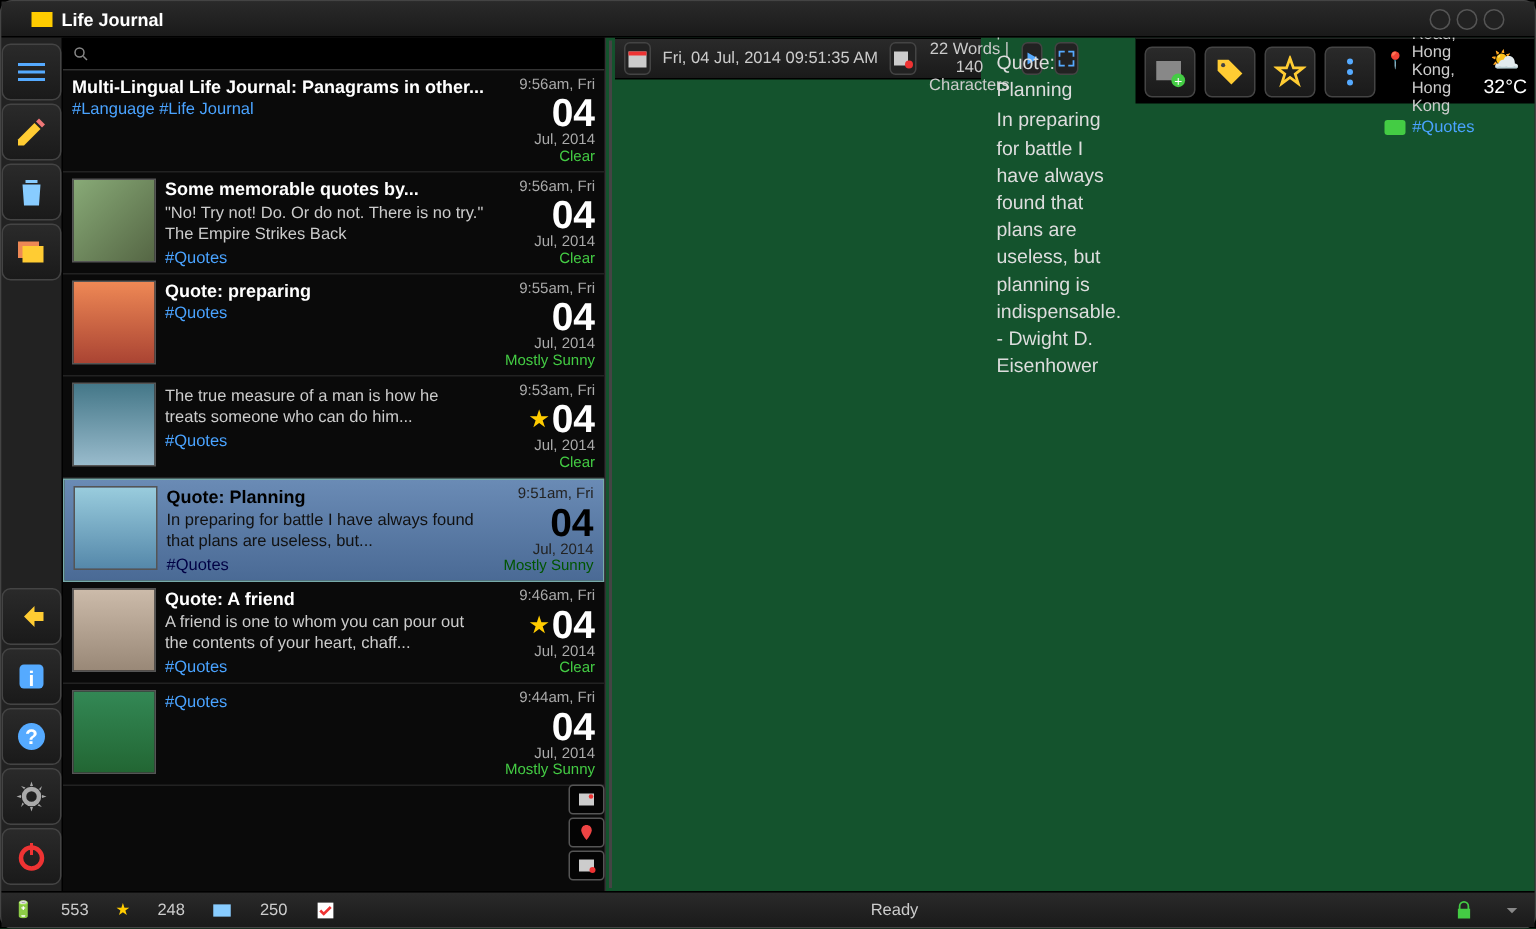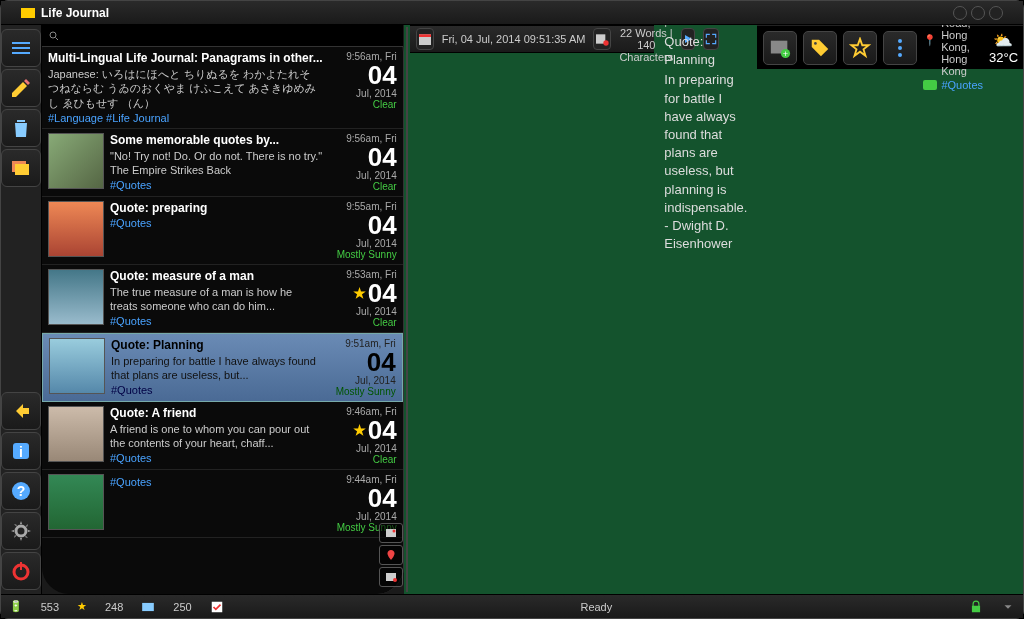--- a/index.html
+++ b/index.html
@@ -8,21 +8,21 @@
 .titlebar{height:24px;background:linear-gradient(#2a2a2a,#1a1a1a);display:flex;align-items:center;padding:0 20px;color:#fff;font-size:12px;font-weight:bold;border-bottom:1px solid #000;}
 .titlebar .icon{width:14px;height:10px;background:#ffcc00;margin-right:6px;}
 .titlebar .spacer{flex:1;}
 .winbtns{display:flex;gap:4px;}
 .winbtn{width:14px;height:14px;border:1px solid #555;border-radius:50%;background:#222;cursor:pointer;}
 .main{flex:1;display:flex;overflow:hidden;}
 .sidebar{width:50px;background:#222;display:flex;flex-direction:column;align-items:center;padding:4px 0;gap:2px;border-right:1px solid #000;}
 .sidebtn{width:40px;height:38px;border:1px solid #444;border-radius:6px;background:linear-gradient(#2a2a2a,#1a1a1a);display:flex;align-items:center;justify-content:center;cursor:pointer;}
 .sidebtn svg{width:24px;height:24px;}
 .sidebar .gap{flex:1;}
-.listpane{width:375px;background:#0a0a0a;display:flex;flex-direction:column;border-right:1px solid #333;border-radius:27px;}
+.listpane{width:375px;background:#0a0a0a;display:flex;flex-direction:column;border-right:1px solid #333;}
 .searchbar{height:22px;background:#000;display:flex;align-items:center;padding:0 6px;color:#888;border-bottom:1px solid #333;}
 .searchbar svg{width:12px;height:12px;margin-right:4px;}
 .entries{flex:1;overflow-y:auto;}
 .entry{display:flex;padding:4px 6px;border-bottom:1px solid #222;gap:6px;color:#ddd;font-size:11px;}
 .entry.sel{background:linear-gradient(#6a8bb5,#4a6a95);border:1px solid #7aa;}
 .entry .thumb{width:56px;height:56px;background:#333;flex-shrink:0;border:1px solid #555;}
 .entry .body{flex:1;min-width:0;}
 .entry .title{font-weight:bold;color:#fff;font-size:12px;white-space:nowrap;overflow:hidden;text-overflow:ellipsis;}
 .entry.sel .title{color:#000;}
 .entry .excerpt{color:#ccc;font-size:11px;line-height:1.3;margin-top:2px;}
@@ -142,21 +142,20 @@
         <svg viewBox="0 0 24 24">
             <circle fill="none" stroke="#888" stroke-width="2" cx="10" cy="10" r="6"></circle>
             <path stroke="#888" stroke-width="2" d="M15 15l5 5"></path>
           </svg>
         <input type="text" style="background: transparent; border: none; color: rgb(204, 204, 204); flex: 1 1 0%; outline: none; font-size: 11px;" placeholder="">
       </div>
       <div class="entries" id="entries">
           <div class="entry first">
             <div class="body">
               <div class="title">Multi-Lingual Life Journal: Panagrams in other...</div>
-              <div class="excerpt">Japanese: いろはにほへと ちりぬるを わかよたれそ つねならむ うゐのおくやま けふこえて あさきゆめみし ゑひもせす （ん）</div>
               <div class="tags">#Language #Life Journal</div>
             </div>
             <div class="meta">
               <div class="time">9:56am, Fri</div>
               <div class="day">04</div>
               <div class="my">Jul, 2014</div>
               <div class="weather">Clear</div>
             </div>
           </div>
           <div class="entry">
@@ -182,21 +181,20 @@
             <div class="meta">
               <div class="time">9:55am, Fri</div>
               <div class="day">04</div>
               <div class="my">Jul, 2014</div>
               <div class="weather">Mostly Sunny</div>
             </div>
           </div>
           <div class="entry">
             <div class="thumb t3"></div>
             <div class="body">
-              <div class="title">Quote: measure of a man</div>
               <div class="excerpt">The true measure of a man is how he treats someone who can do him...</div>
               <div class="tags">#Quotes</div>
             </div>
             <div class="meta">
               <div class="time">9:53am, Fri</div>
               <div class="day"><span class="star">★</span>04</div>
               <div class="my">Jul, 2014</div>
               <div class="weather">Clear</div>
             </div>
           </div>

